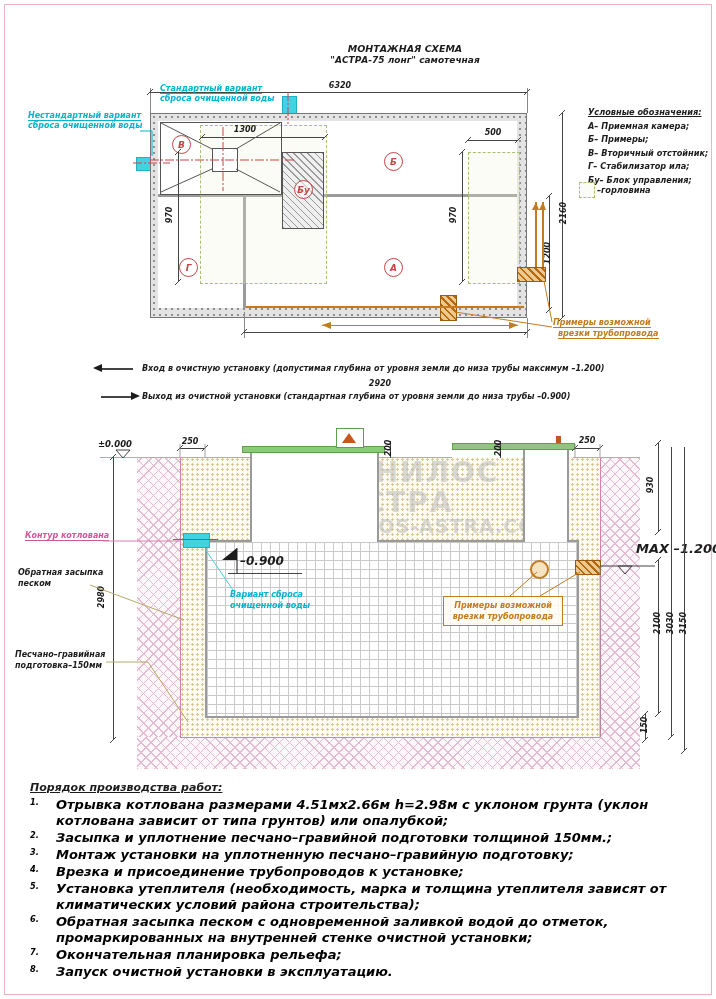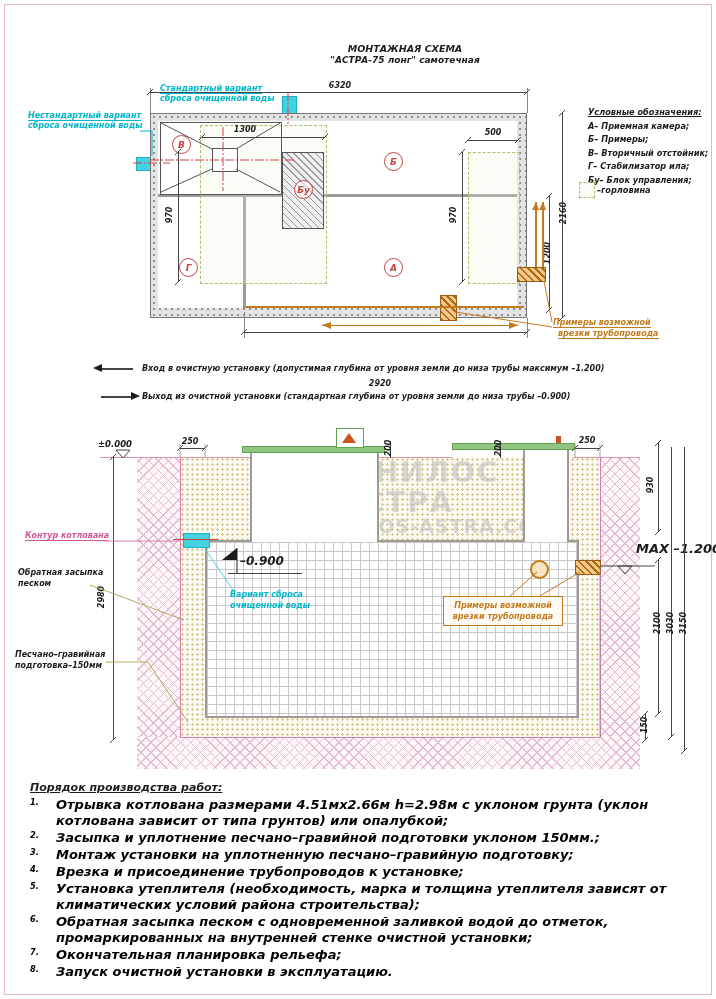--- a/index.html
+++ b/index.html
@@ -236,21 +236,21 @@
   <div class="t vr" style="left:625px;top:720px;width:40px;text-align:center;">150</div>
 
   <div style="position:absolute;left:30px;top:783px;width:660px;">
     <div class="t" style="position:static;text-decoration:underline;font-size:11px;margin-bottom:4px;">Порядок производства работ:</div>
     <div class="proc-row">
       <div class="proc-num">1.</div>
       <div class="proc-text">Отрывка котлована размерами 4.51мх2.66м h=2.98м с уклоном грунта (уклон котлована зависит от типа грунтов) или опалубкой;</div>
     </div>
     <div class="proc-row">
       <div class="proc-num">2.</div>
-      <div class="proc-text">Засыпка и уплотнение песчано–гравийной подготовки уклоном 150мм.;</div>
+      <div class="proc-text">Засыпка и уплотнение песчано–гравийной подготовки толщиной 150мм.;</div>
     </div>
     <div class="proc-row">
       <div class="proc-num">3.</div>
       <div class="proc-text">Монтаж установки на уплотненную песчано–гравийную подготовку;</div>
     </div>
     <div class="proc-row">
       <div class="proc-num">4.</div>
       <div class="proc-text">Врезка и присоединение трубопроводов к установке;</div>
     </div>
     <div class="proc-row">

